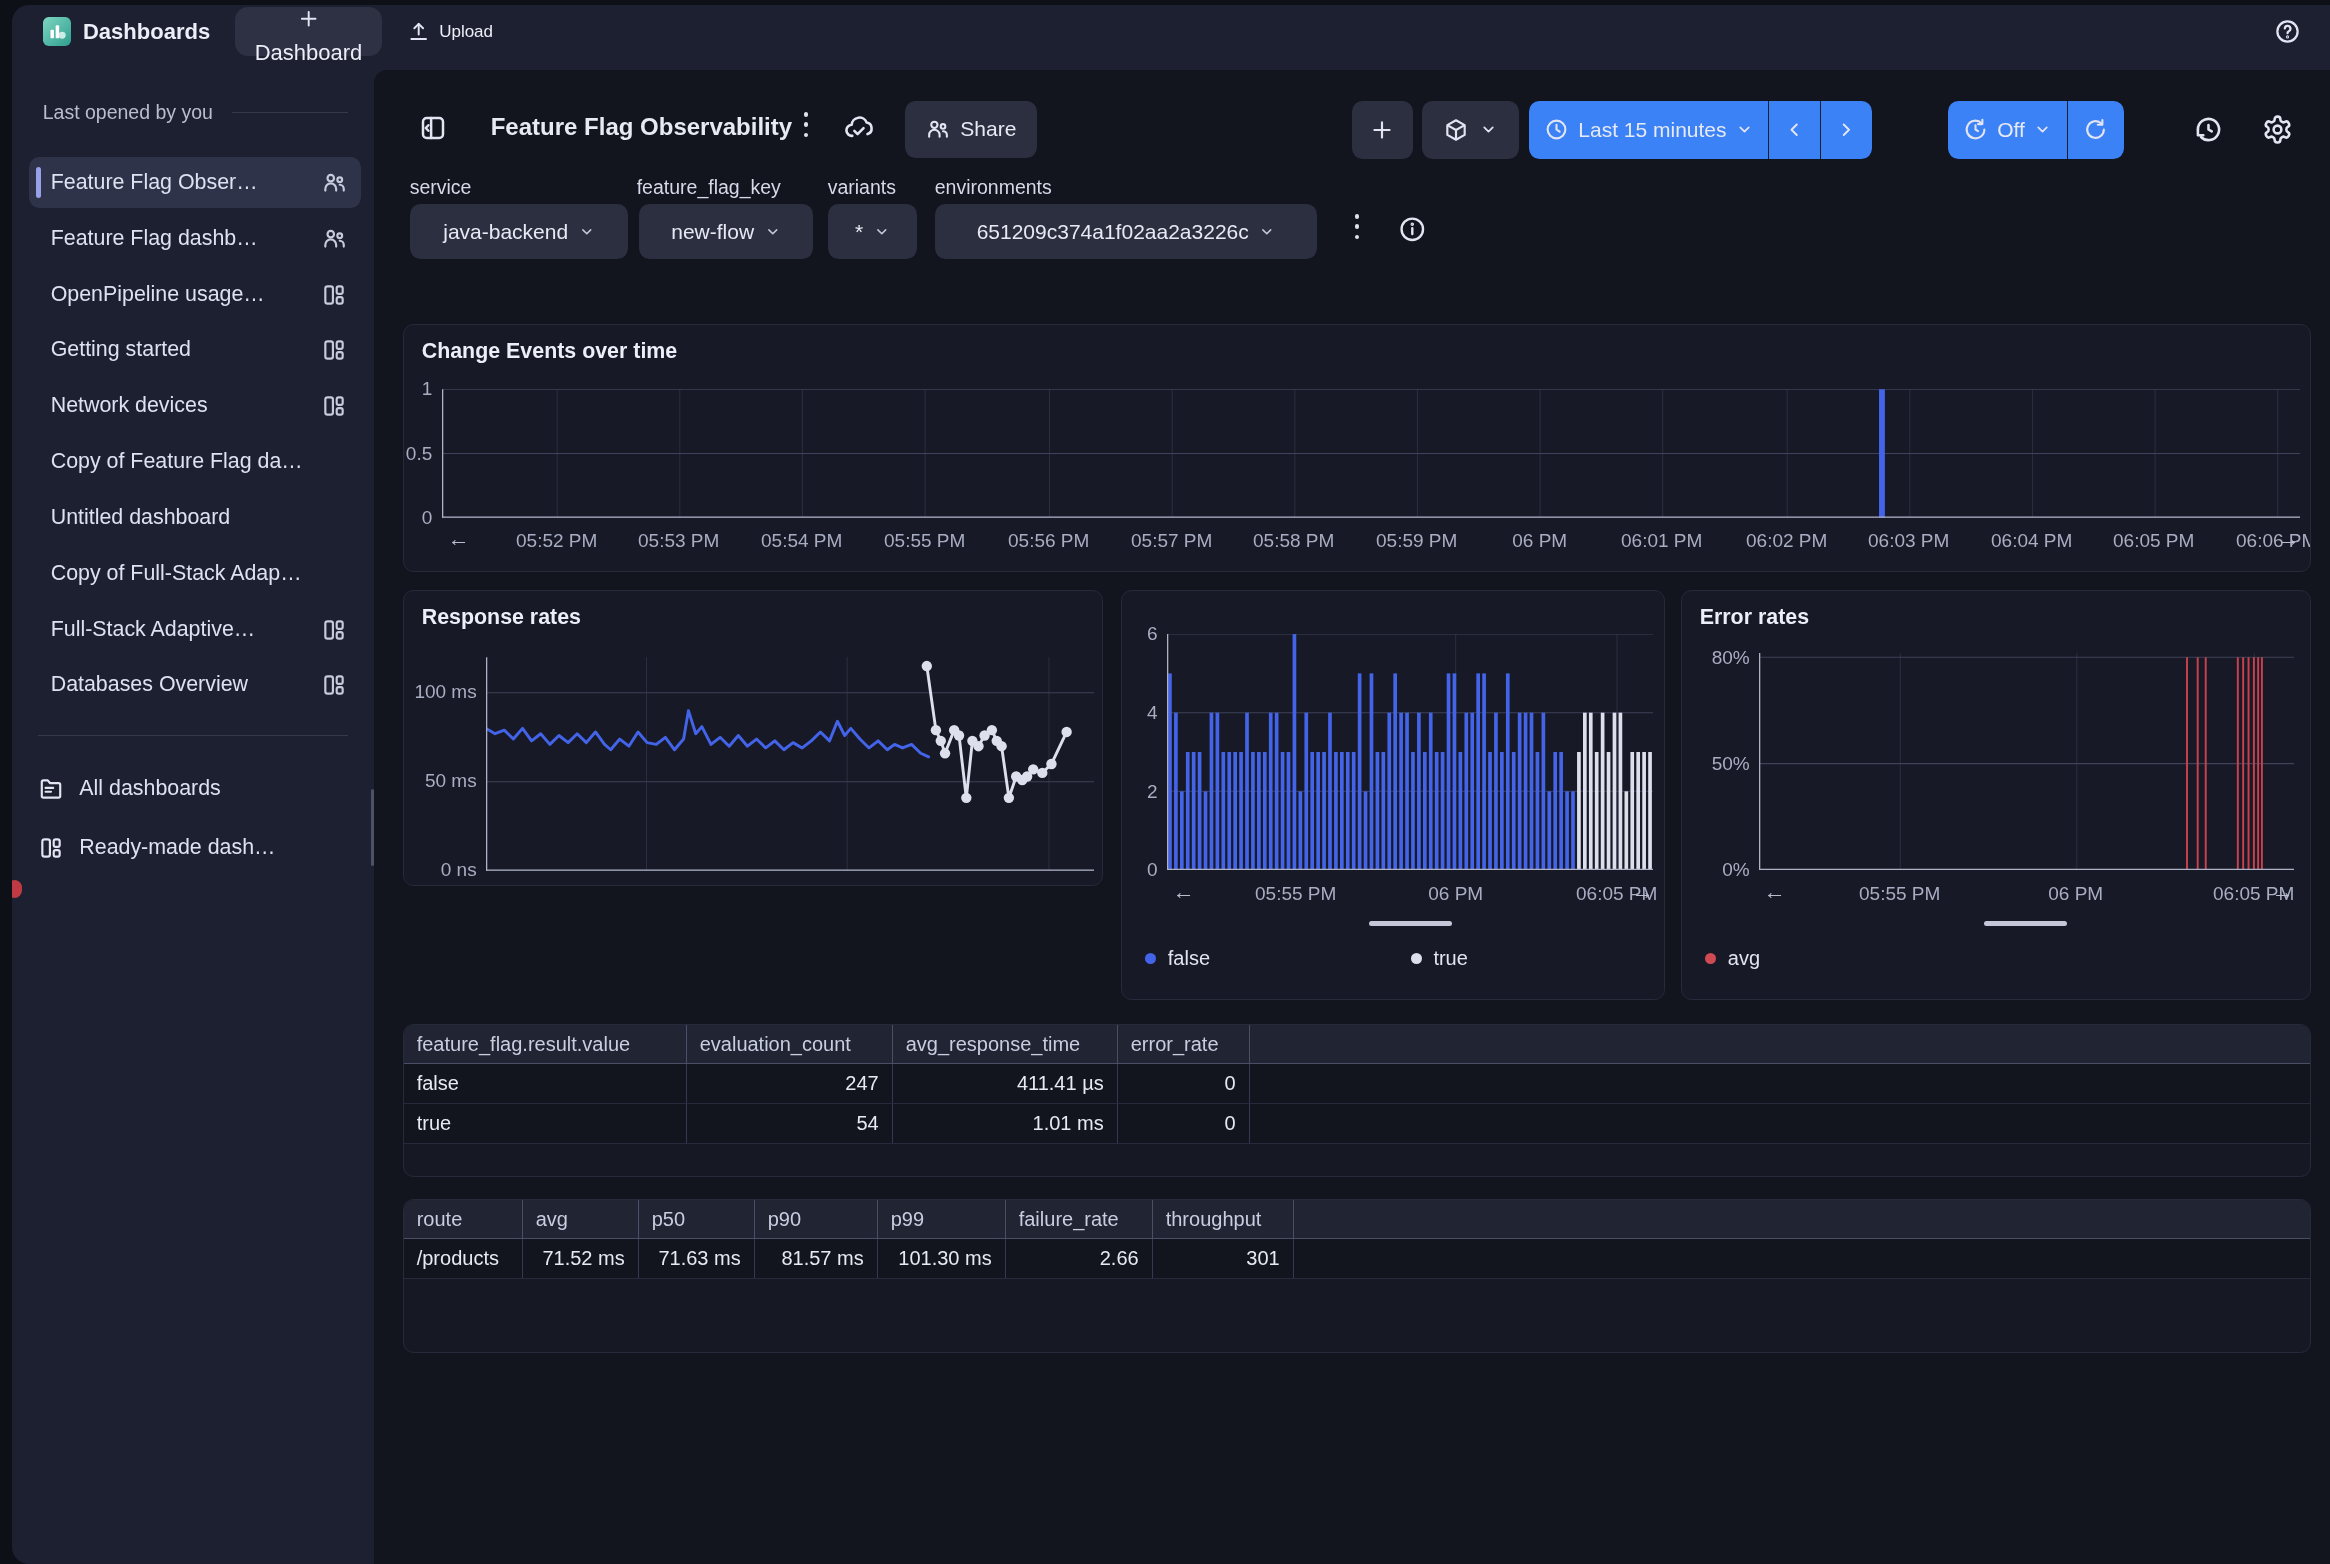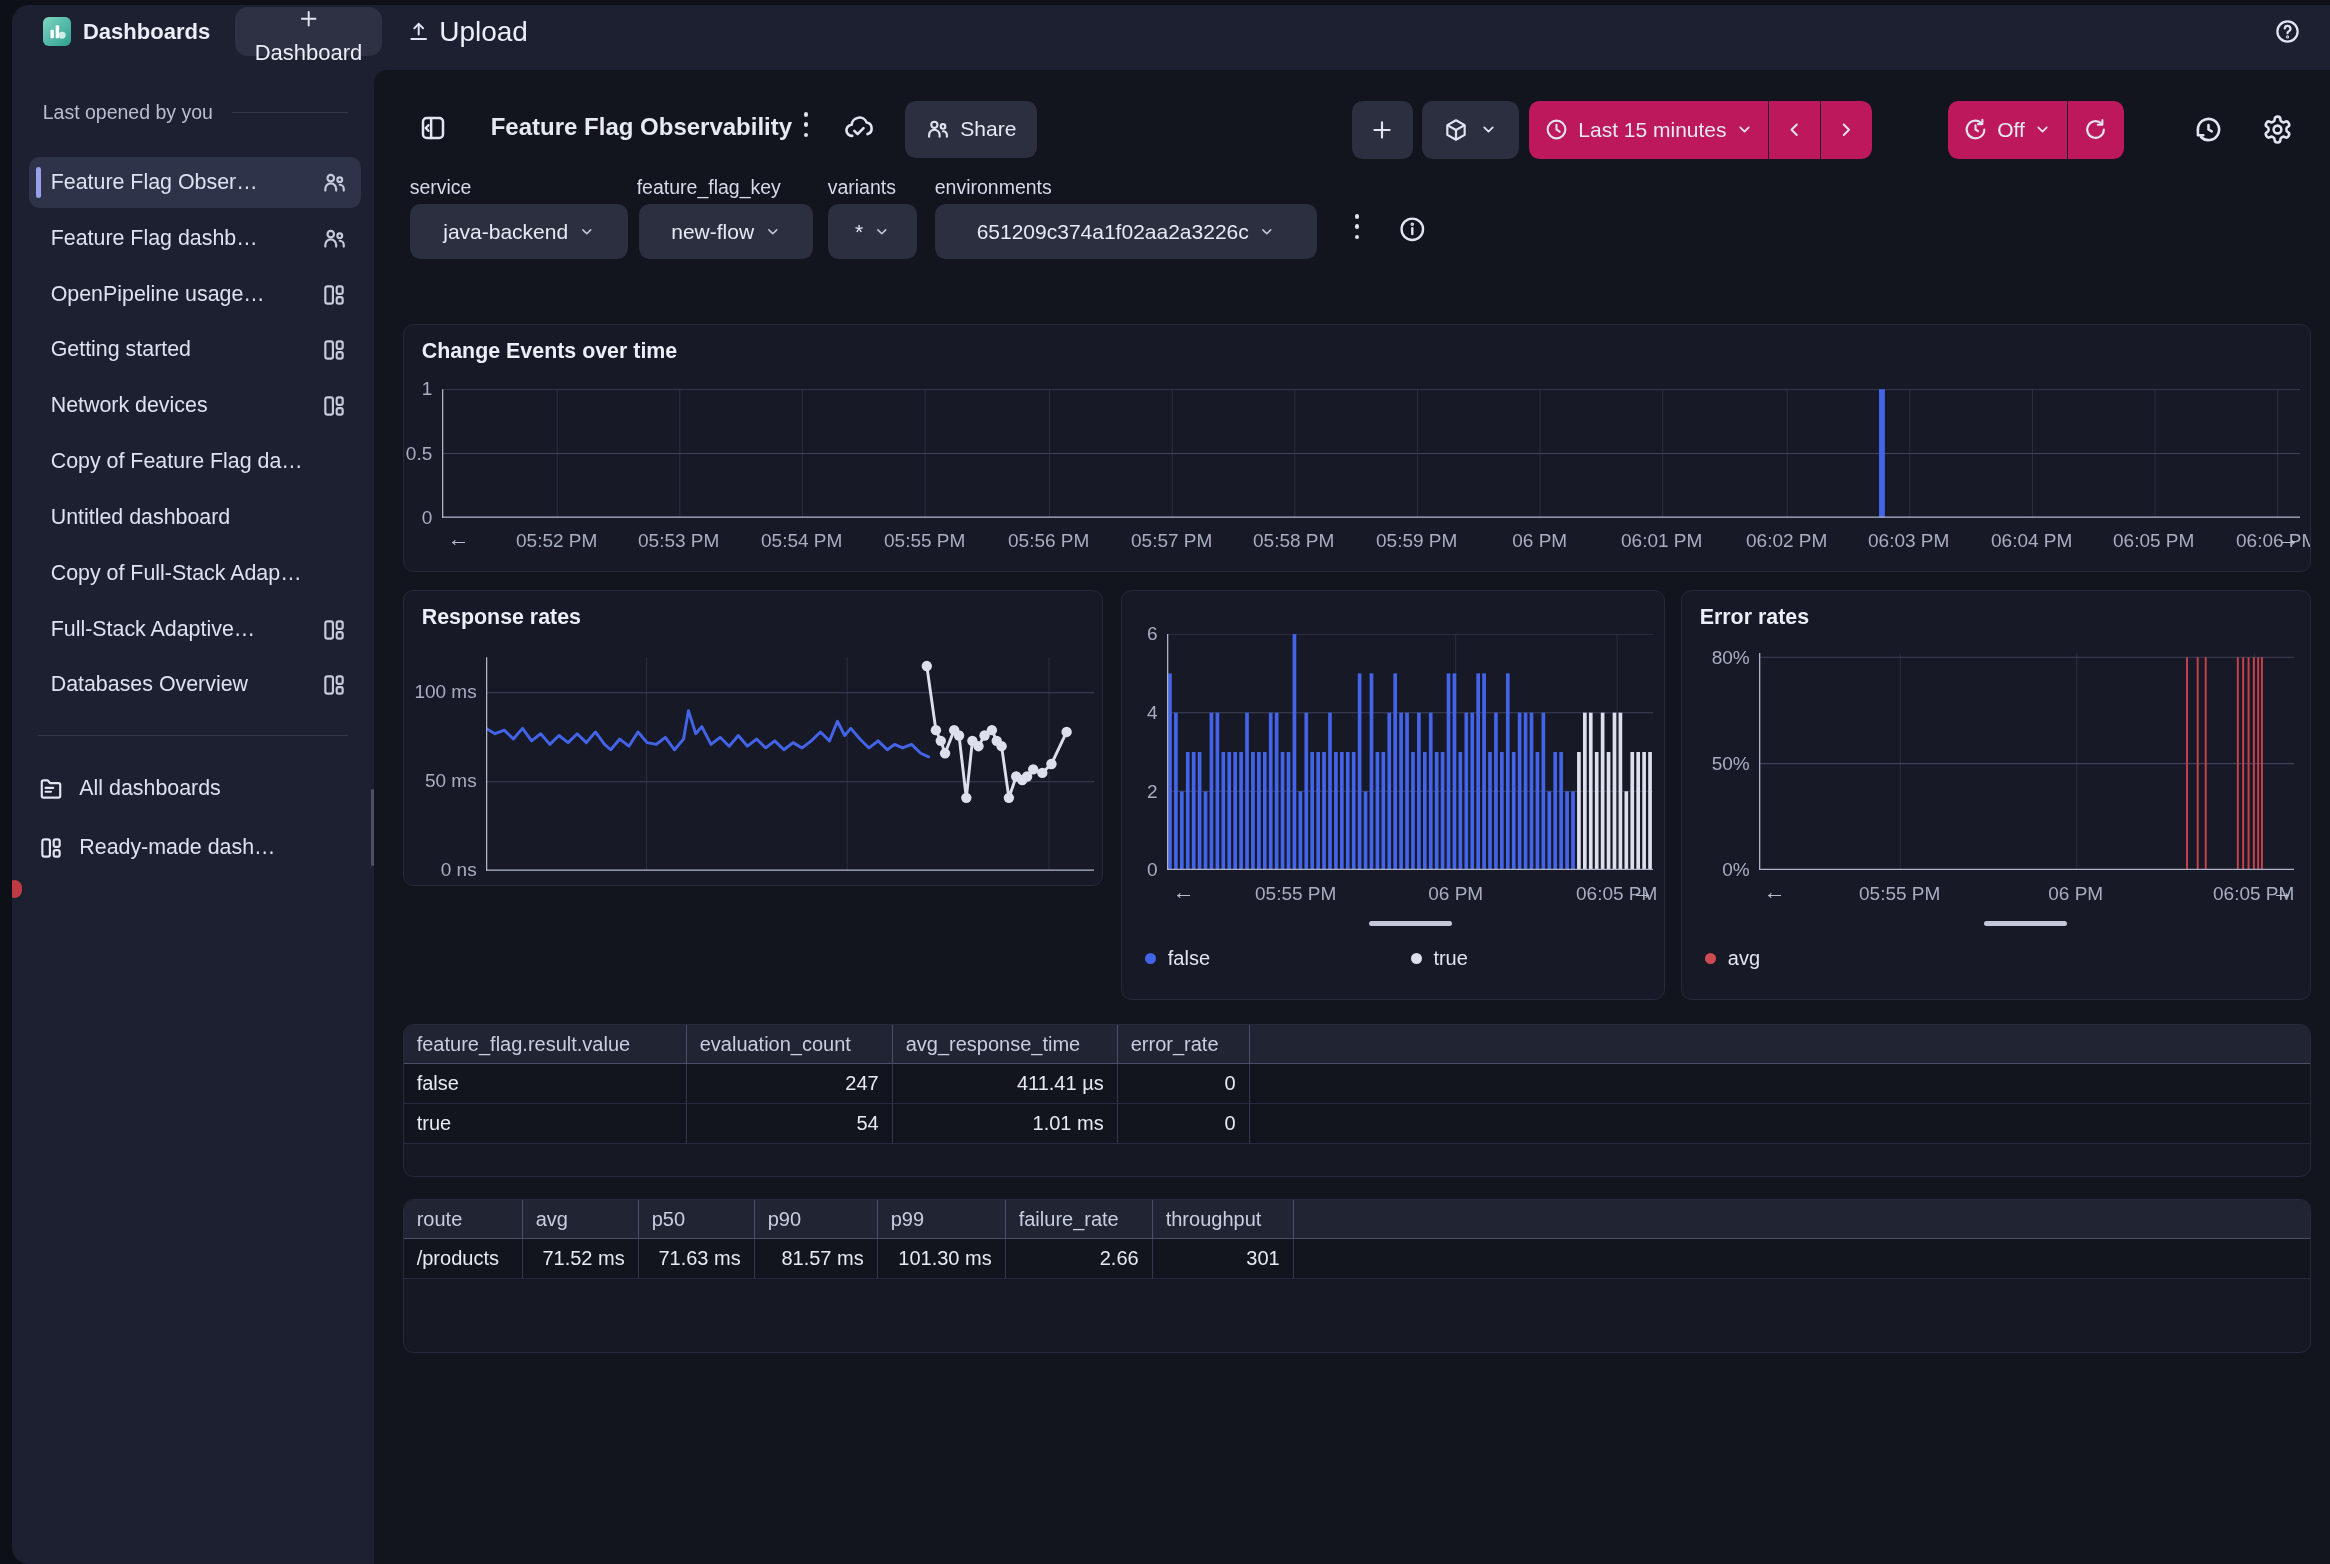--- a/index.html
+++ b/index.html
@@ -10,21 +10,21 @@
   
   .topbar { display:flex; align-items:center; height:53px; padding:0 28.6px 0 31px; }
   .logo { width:28.6px; height:28.6px; border-radius:5.8px;
     background:linear-gradient(135deg,#7fd6c2,#2e9e8f); position:relative; }
   .logo svg{ position:absolute; inset:3.9px; }
   .app-title { font-size:22px; font-weight:600; margin-left:11.7px; color:#eceef8; }
   .tb-pill { display:flex; align-items:center; gap:9px; background:#2d3143;
     border-radius:13px; height:49px; padding:0 19.5px; margin-left:25px;
     font-size:22px; color:#eceef8;flex-direction:column; }
   .tb-flat { display:flex; align-items:center; gap:9px; height:49px; margin-left:25px;
-    font-size:28px; color:#eceef8; }
+    font-size:17px; color:#eceef8; }
   .spacer{ flex:1; }
   .icon { color:#e2e5f1; display:inline-flex; }
   
   .sidebar { position:absolute; left:0; top:65px; width:362px; bottom:0; }
   .side-section { position:absolute; left:31px; top:31px; right:26px; display:flex;
     align-items:center; gap:19px; color:#b9bdd0; font-size:19.5px; }
   .side-section .rule { flex:1; height:1.3px; background:#34384c; }
   .side-item { position:absolute; left:17px; width:332px; height:51px; border-radius:10.4px;
     display:flex; align-items:center; padding:0 14px 0 22px; font-size:21.4px; color:#dde1f0;
     cursor:pointer; }
@@ -41,21 +41,21 @@
     border-radius:9px; background:#c03a43; z-index:5; }
   
   .main { position:absolute; left:362px; top:65px; right:0; bottom:0;
     background:#12141e; border-radius:13px 0 0 0;padding-left:43px; }
   .hdr-ic { position:absolute; display:inline-flex; color:#e2e5f1; }
   .page-title { position:absolute; left:117px; top:43px; font-size:24px; font-weight:600; }
   .pill-btn { position:absolute; background:#2b2f3f; border-radius:10.4px; display:flex;
     align-items:center; justify-content:center; gap:10.4px; font-size:21px; color:#e7eaf4; }
   .kebab { display:flex; flex-direction:column; gap:5.8px; align-items:center; }
   .kebab i { width:4.5px; height:4.5px; border-radius:50%; background:#dfe2ee; }
-  .seg { position:absolute; display:flex; background:#be185d; border-radius:10.4px;
+  .seg { position:absolute; display:flex; background:#3b82f6; border-radius:10.4px;
     overflow:hidden; height:58px; align-items:stretch; }
   .seg > div { display:flex; align-items:center; justify-content:center; gap:9px;
     font-size:21px; padding:0 15.6px; }
   .seg > div + div { border-left:1.3px solid #1b1e2b; }
   .flt-label { position:absolute; font-size:19.5px; color:#d6d9e8; }
   
   .panel { position:absolute; background:#171926; border:1.3px solid #262a3b;
     border-radius:10.4px; overflow:hidden; }
   .panel .ptitle { position:absolute; left:18px; top:14.3px; font-size:21.4px; font-weight:600;
     color:#eceef8; }

